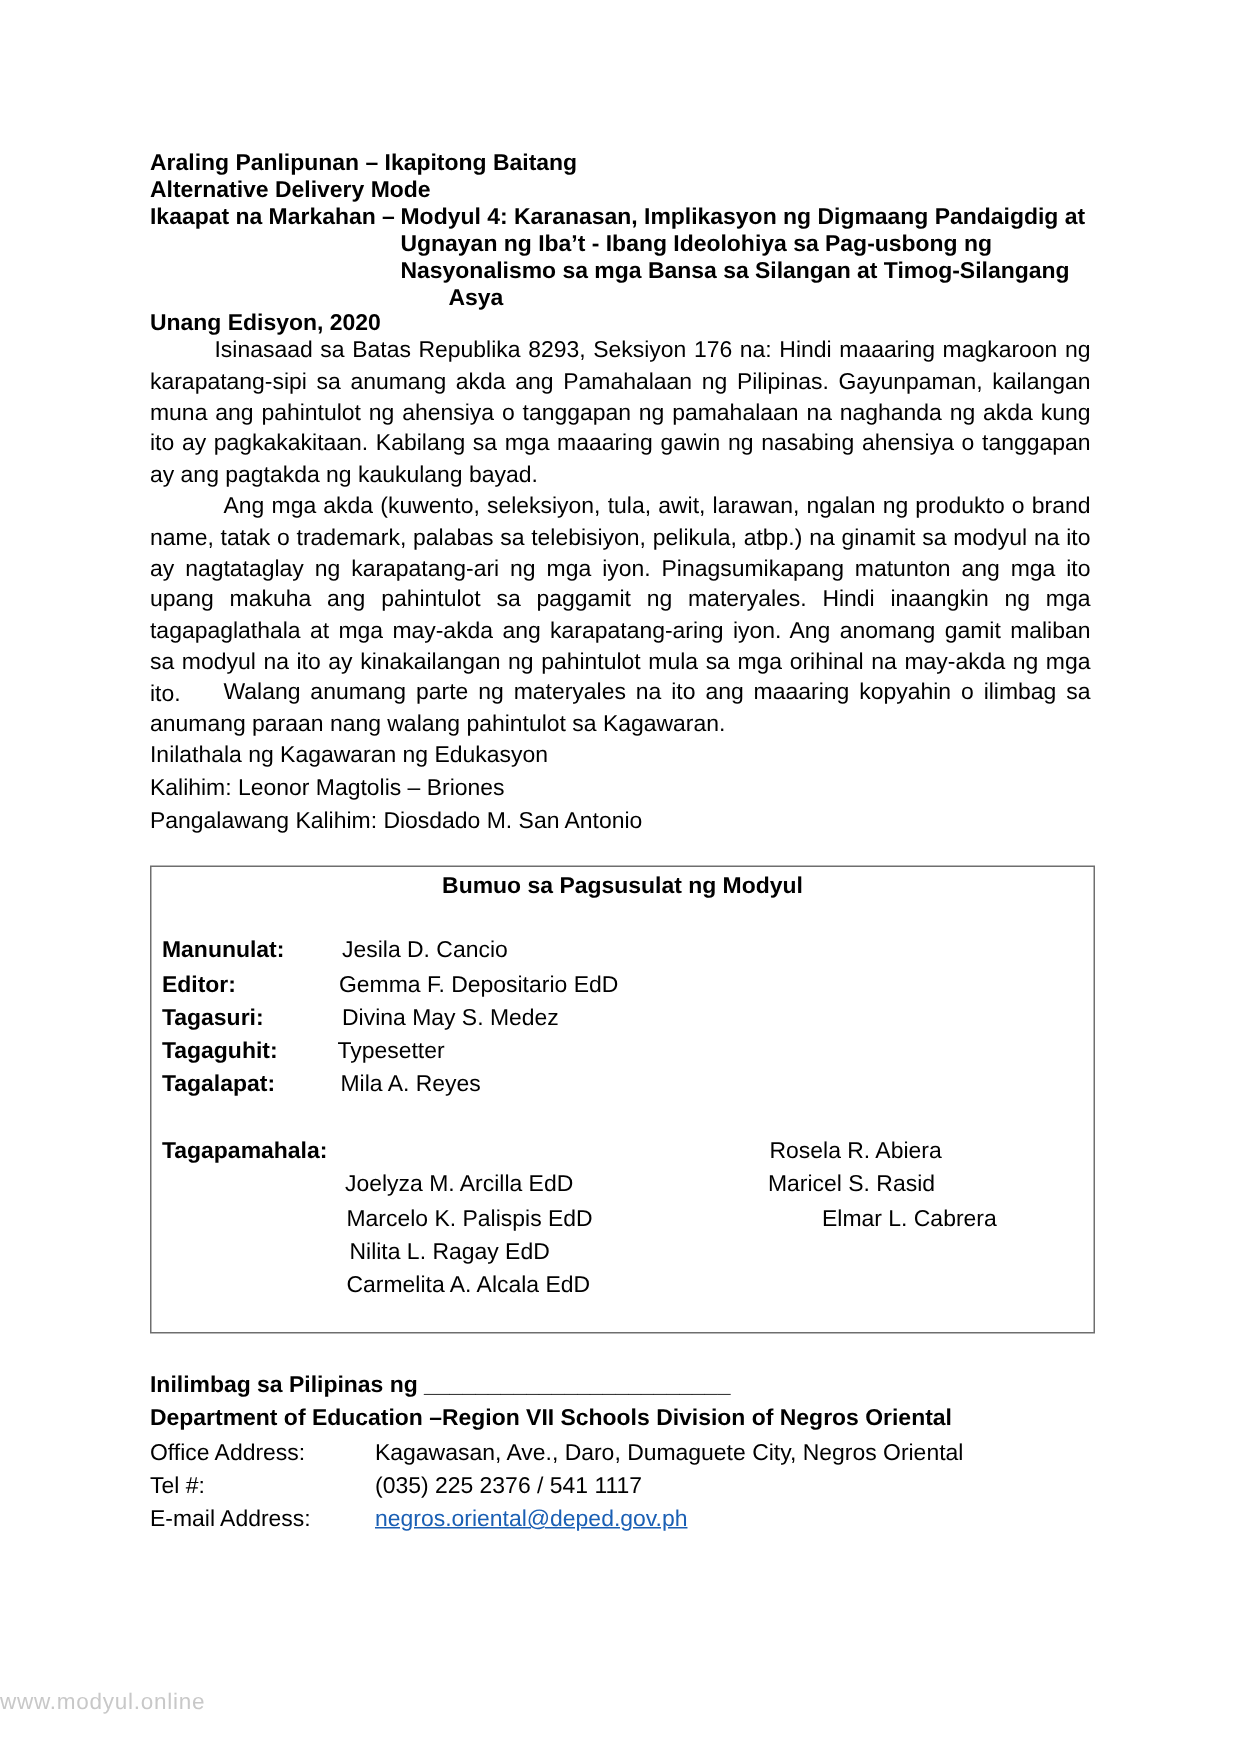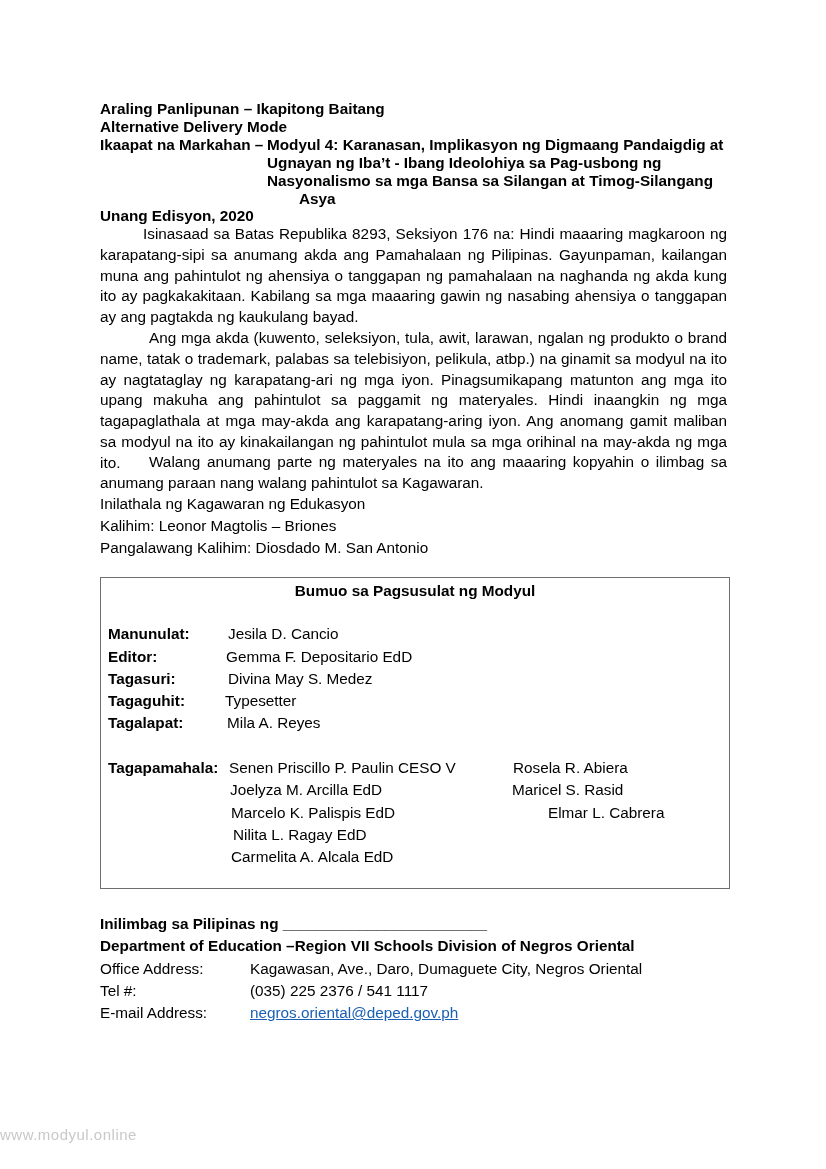--- a/index.html
+++ b/index.html
@@ -70,21 +70,20 @@
     <span class="val" style="left:124px;">Typesetter</span>
   </div>
   <div class="row" style="top:135px; left:0; right:0;">
     <span class="lbl">Tagalapat:</span>
     <span class="val" style="left:126px;">Mila A. Reyes</span>
   </div>
 
   <div class="row" style="top:180px; left:0; right:0;">
     <span class="lbl">Tagapamahala:</span>
   </div>
-  <span class="val" style="left:128px; top:180px; line-height:20px;">Senen Priscillo P. Paulin CESO V</span>
   <span class="val" style="left:129px; top:202px; line-height:20px;">Joelyza M. Arcilla EdD</span>
   <span class="val" style="left:130px; top:225px; line-height:20px;">Marcelo K. Palispis EdD</span>
   <span class="val" style="left:132px; top:247px; line-height:20px;">Nilita L. Ragay EdD</span>
   <span class="val" style="left:130px; top:269px; line-height:20px;">Carmelita A. Alcala EdD</span>
 
   <span class="val" style="left:412px; top:180px; line-height:20px;">Rosela R. Abiera</span>
   <span class="val" style="left:411px; top:202px; line-height:20px;">Maricel S. Rasid</span>
   <span class="val" style="left:413px; top:225px; line-height:20px;margin-left:34px;">Elmar L. Cabrera</span>
 </div>
 

